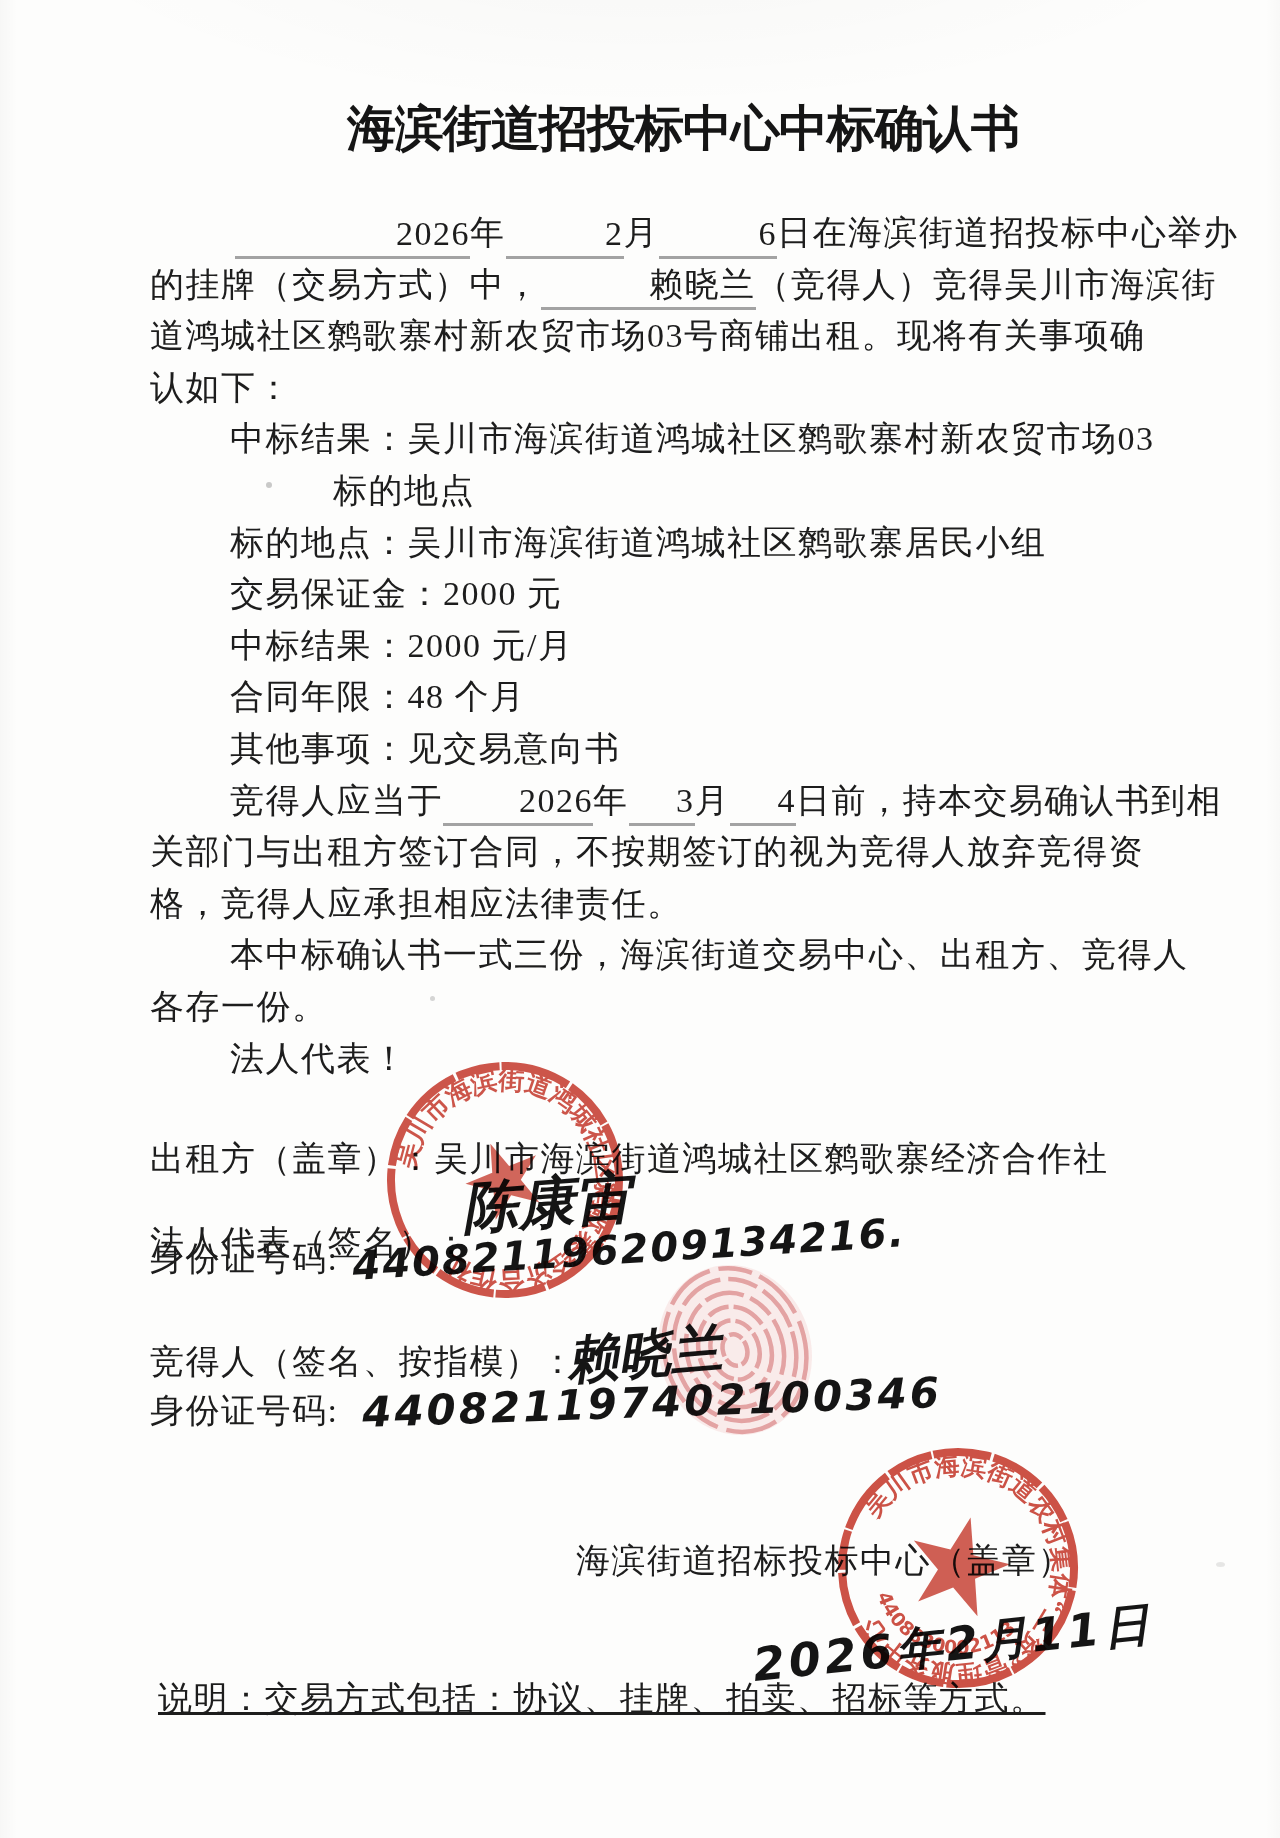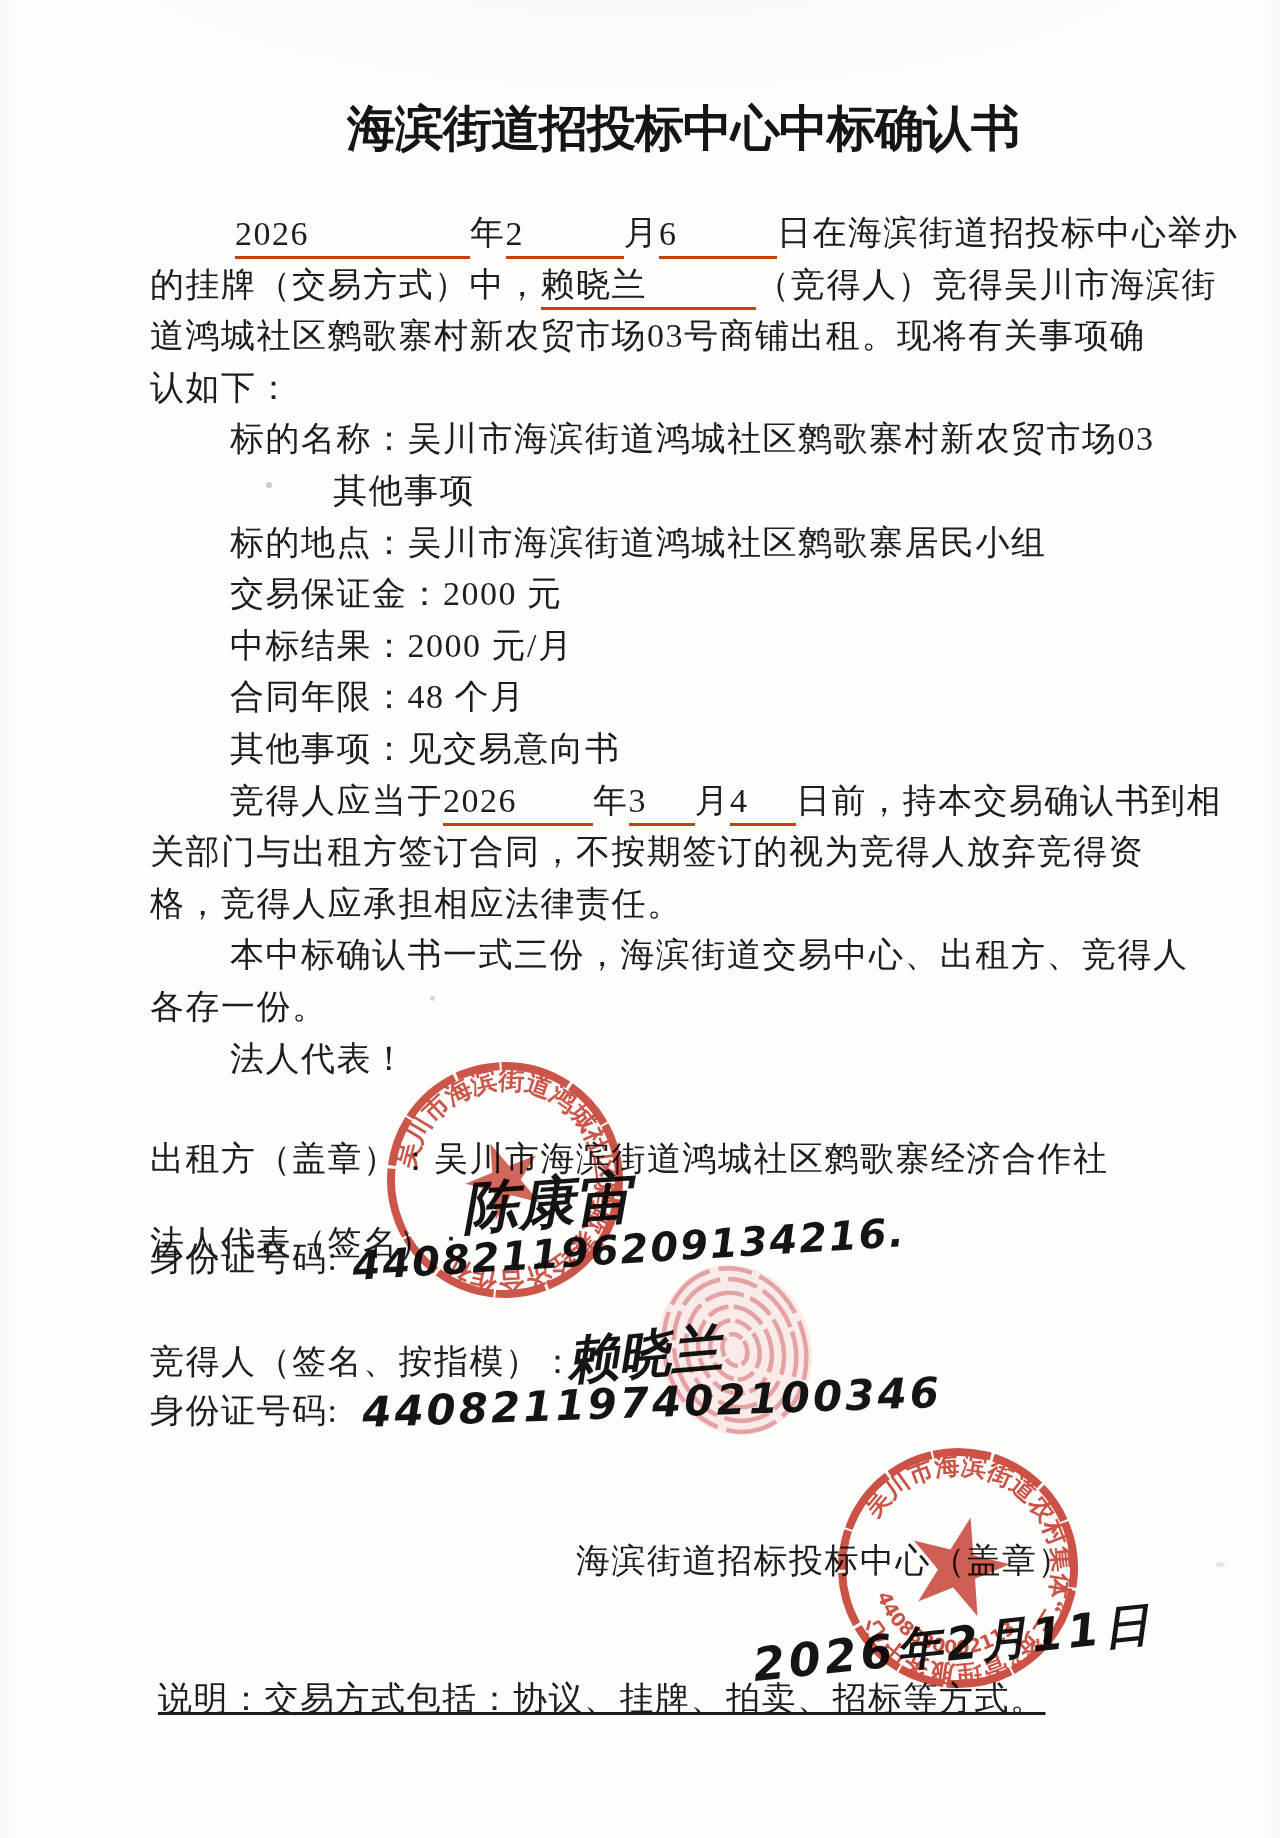--- a/index.html
+++ b/index.html
@@ -18,21 +18,21 @@
     position:absolute;left:347px;top:96px;
     font-family:"Liberation Sans", sans-serif;
     font-weight:800;font-size:49px;letter-spacing:-1px;
     white-space:nowrap;color:#151515;
   }
   .bodytext{position:absolute;left:150px;top:207px;width:1010px;}
   .line{height:51.6px;line-height:51.6px;font-size:34px;letter-spacing:1.5px;white-space:nowrap;}
   .ind1{padding-left:85px;}
   .ind2{padding-left:80px;}
   .ind3{padding-left:183px;}
-  .blank{display:inline-block;border-bottom:3px solid #c2410c;text-align:left;line-height:44px;height:44px;vertical-align:bottom;}
+  .blank{display:inline-block;border-bottom:3px solid #a3a3a3;text-align:right;line-height:44px;height:44px;vertical-align:bottom;}
   .w235{width:235px;}
   .w118{width:118px;}
   .w215{width:215px;}
   .w150{width:150px;}
   .w66{width:66px;}
   .abs{position:absolute;font-size:34px;letter-spacing:1.5px;white-space:nowrap;line-height:46px;}
   .hand{
     position:absolute;font-family:"DejaVu Sans", sans-serif;
     font-style:italic;font-weight:700;color:#151515;white-space:nowrap;
     mix-blend-mode:multiply;
@@ -50,22 +50,22 @@
 
   <div class="bodytext">
     <div class="line ind1">
       <span class="blank w235">2026</span><span>年</span><span class="blank w118">2</span><span>月</span><span class="blank w118">6</span><span>日在海滨街道招投标中心举办</span>
     </div>
     <div class="line">
       <span>的挂牌（交易方式）中，</span><span class="blank w215">赖晓兰</span><span>（竞得人）竞得吴川市海滨街</span>
     </div>
     <div class="line">道鸿城社区鹩歌寨村新农贸市场03号商铺出租。现将有关事项确</div>
     <div class="line">认如下：</div>
-    <div class="line ind2">标的名称：吴川市海滨街道鸿城社区鹩歌寨村新农贸市场03</div>
-    <div class="line ind3">其他事项</div>
+    <div class="line ind2">中标结果：吴川市海滨街道鸿城社区鹩歌寨村新农贸市场03</div>
+    <div class="line ind3">标的地点</div>
     <div class="line ind2">标的地点：吴川市海滨街道鸿城社区鹩歌寨居民小组</div>
     <div class="line ind2">交易保证金：2000 元</div>
     <div class="line ind2">中标结果：2000 元/月</div>
     <div class="line ind2">合同年限：48 个月</div>
     <div class="line ind2">其他事项：见交易意向书</div>
     <div class="line ind2">
       <span>竞得人应当于</span><span class="blank w150">2026</span><span>年</span><span class="blank w66">3</span><span>月</span><span class="blank w66">4</span><span>日前，持本交易确认书到相</span>
     </div>
     <div class="line">关部门与出租方签订合同，不按期签订的视为竞得人放弃竞得资</div>
     <div class="line">格，竞得人应承担相应法律责任。</div>

